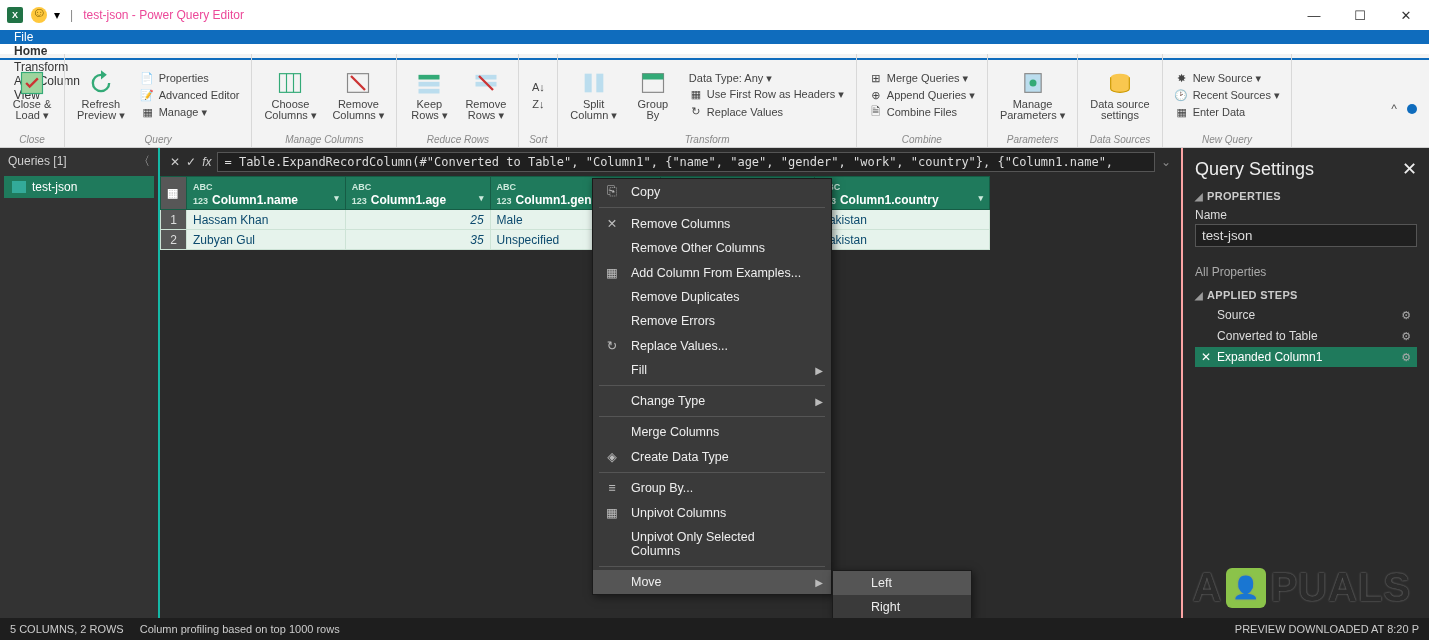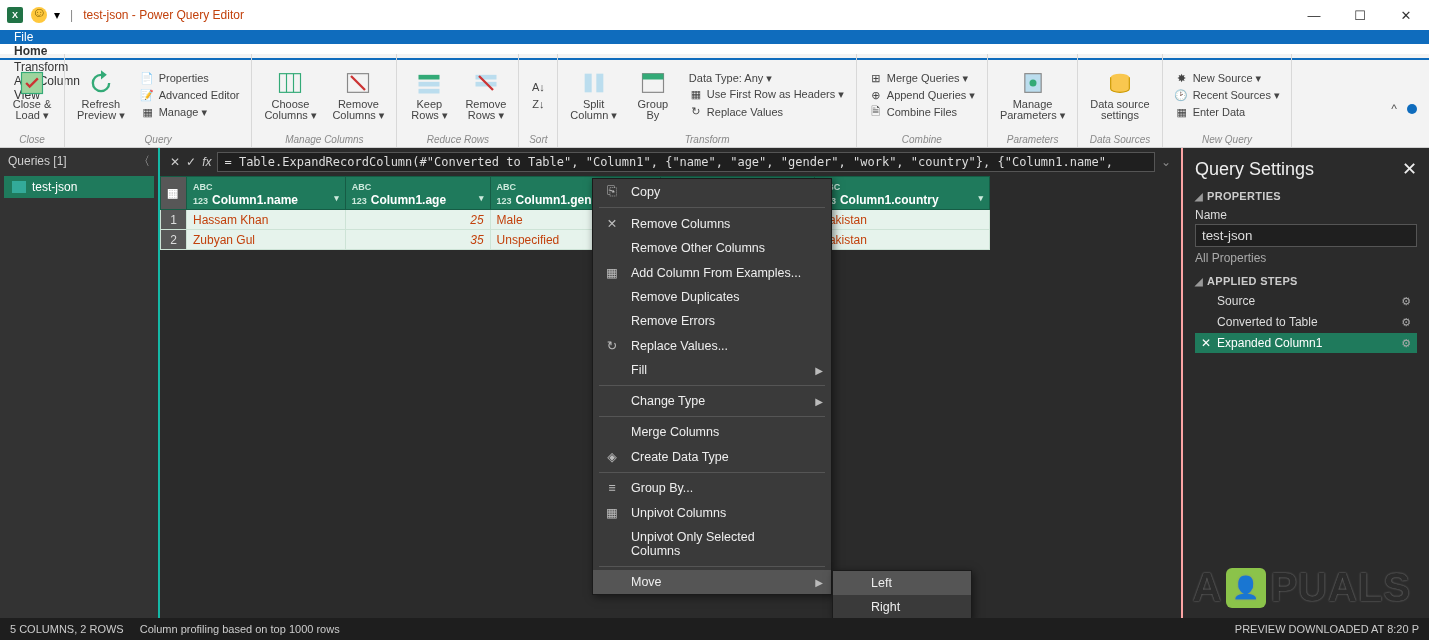--- a/index.html
+++ b/index.html
@@ -4,21 +4,21 @@
 <style>
 * { margin:0; padding:0; box-sizing:border-box; font-family:"Segoe UI",Arial,sans-serif; }
 body { width:1429px; height:640px; background:#fff; overflow:hidden; position:relative; }
 .titlebar { height:30px; background:#fff; display:flex; align-items:center; font-size:12px; }
 .titlebar .left { display:flex; align-items:center; gap:6px; padding-left:6px; }
 .titlebar .icon-box { width:18px; height:18px; display:flex; align-items:center; justify-content:center; }
 .excel-icon { width:16px; height:16px; background:#217346; color:#fff; font-size:9px; font-weight:bold; display:flex; align-items:center; justify-content:center; border-radius:2px;}
 .smiley-icon { width:16px; height:16px; background:#ffc83d; border-radius:50%; position:relative; }
 .smiley-icon::after { content:"☺"; position:absolute; top:-3px; left:1px; font-size:14px; color:#7a5c00;}
 .titlebar .sep { color:#888; padding:0 4px;}
-.titlebar .title { color:#c2410c; }
+.titlebar .title { color:#ec4899; }
 .win-controls { margin-left:auto; display:flex; }
 .win-controls div { width:46px; height:30px; display:flex; align-items:center; justify-content:center; font-size:13px; color:#333;}
 
 .menutabs { height:24px; display:flex; align-items:stretch; font-size:12px; background:#fff;flex-direction:column;}
 .menutabs .tab { padding:0 14px; display:flex; align-items:center; color:#333; cursor:pointer;}
 .menutabs .tab.file { background:#0f6cbd; color:#fff; }
 .menutabs .tab.active { border-bottom:2px solid #0f6cbd; font-weight:600;}
 .menutabs .right-icons { margin-left:auto; display:flex; align-items:center; gap:10px; padding-right:12px; color:#555;}
 .dot-blue { width:10px; height:10px; background:#0f6cbd; border-radius:50%; display:inline-block;}
 
@@ -42,21 +42,21 @@
 .center { flex:1; display:flex; flex-direction:column; background:#2b2b2b;}
 .formula { height:28px; display:flex; align-items:center; gap:6px; padding:0 10px; color:#ccc; font-size:12px; background:#2b2b2b;}
 .formula .fx { font-style:italic;}
 .formula input { flex:1; background:#1f1f1f; border:1px solid #555; color:#ddd; font-family:Consolas,monospace; font-size:12px; padding:2px 6px;}
 .formula .end { color:#888;}
 .gridwrap { position:relative; flex:1; overflow:hidden;}
 table.grid { border-collapse:collapse; width:830px; font-size:12px;}
 table.grid th { background:#1f7a5c; color:#fff; text-align:left; padding:2px 6px; border:1px solid #165c45; font-weight:600; height:22px;}
 table.grid th .typ { font-size:9px; color:#cdeadd; margin-right:4px;}
 table.grid th .fil { float:right; color:#cdeadd; font-size:9px;}
-table.grid td { background:#e6f3ec; color:#c2410c; padding:2px 6px; border:1px solid #cde3d6; height:20px;}
+table.grid td { background:#e6f3ec; color:#0c4a6e; padding:2px 6px; border:1px solid #cde3d6; height:20px;}
 table.grid td.num { text-align:right; font-style:italic;}
 table.grid td.rownum { background:#575757; color:#ddd; text-align:center; width:26px;}
 table.grid th.rownum { background:#575757; width:26px;}
 
 .settings-pane { width:248px; background:#2b2b2b; color:#ddd; border-left:2px solid #fca5a5; padding:10px 12px; font-size:12px; display:flex; flex-direction:column; gap:10px;}
 .settings-pane h2 { font-size:18px; font-weight:300; color:#eee; display:flex; justify-content:space-between; align-items:center;}
 .settings-pane h3 { font-size:11px; font-weight:600; color:#ccc; letter-spacing:0.3px;}
 .settings-pane .tri { font-size:10px; color:#999; margin-right:4px;}
 .nameinput { width:100%; background:#1f1f1f; border:1px solid #555; color:#ddd; padding:3px 6px;}
 .link { color:#aaa; cursor:pointer;}
@@ -436,21 +436,21 @@
 
   <div class="settings-pane">
     <h2>
         <span>Query Settings</span>
         <span>✕</span>
       </h2>
     <div>
       <h3><span class="tri">◢</span><span>PROPERTIES</span></h3>
       <div style="margin:6px 0 2px;">Name</div>
       <input class="nameinput" value="test-json" style="">
-      <div class="link" style="margin-top:4px;">All Properties</div>
+      <div class="link" style="margin-top:18px;">All Properties</div>
     </div>
     <div>
       <h3><span class="tri">◢</span><span>APPLIED STEPS</span></h3>
       <div class="steps" id="steps">
           <div class="step">
             <span class="x" style="visibility:hidden">✕</span>
             <span style="flex:1">Source</span>
             <span class="gear">⚙</span>
           </div>
           <div class="step">

